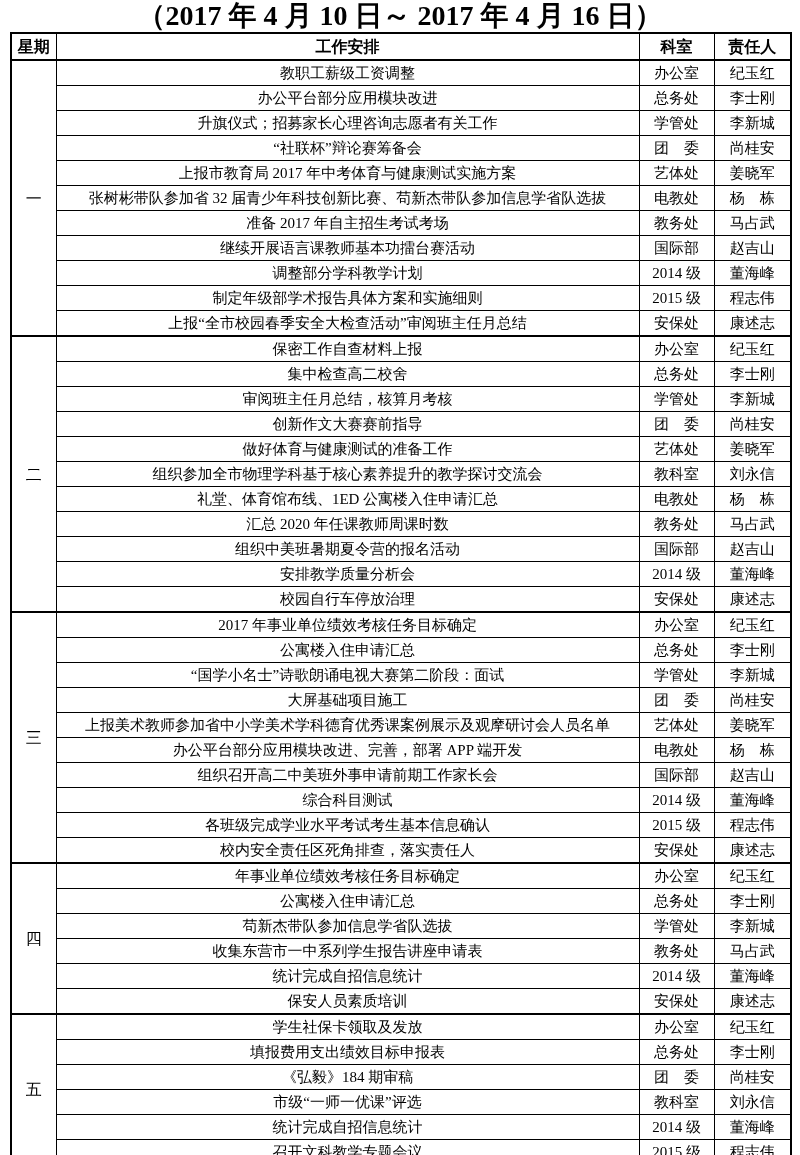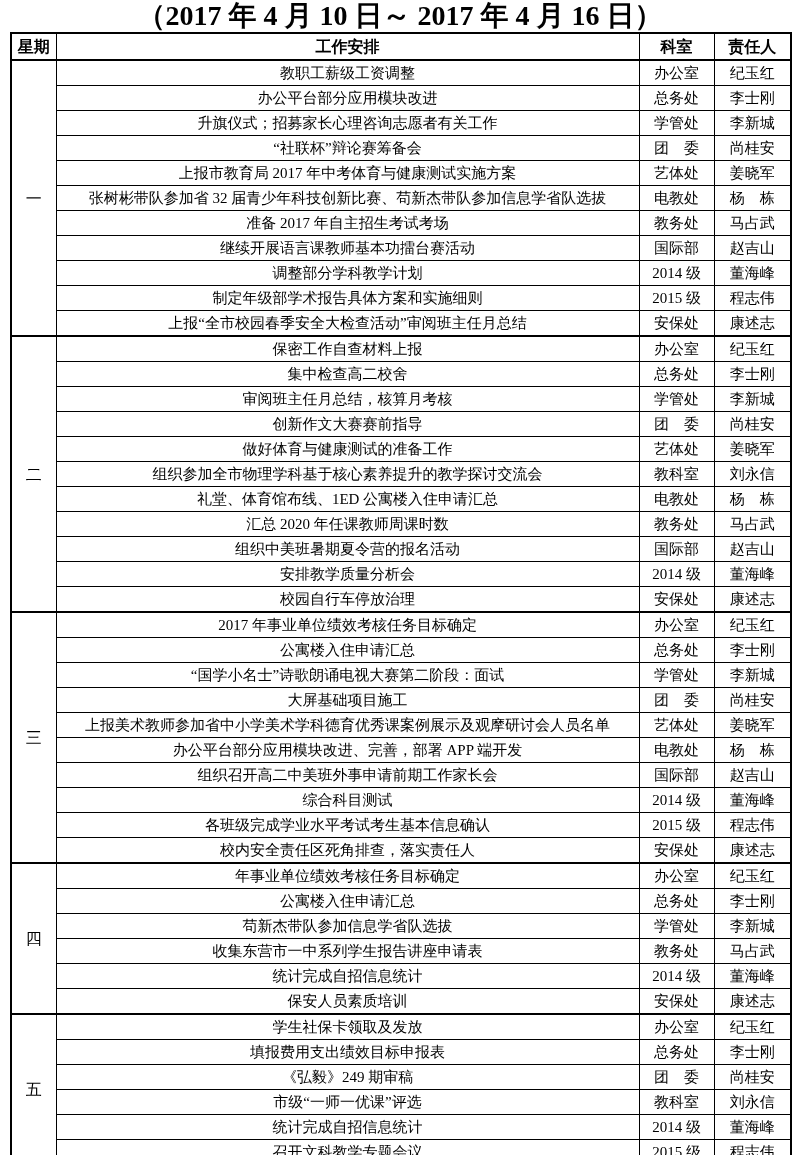--- a/index.html
+++ b/index.html
@@ -280,21 +280,21 @@
           <td class="work-cell">学生社保卡领取及发放</td>
           <td class="dept-cell">办公室</td>
           <td class="person-cell">纪玉红</td>
         </tr>
         <tr>
           <td class="work-cell">填报费用支出绩效目标申报表</td>
           <td class="dept-cell">总务处</td>
           <td class="person-cell">李士刚</td>
         </tr>
         <tr>
-          <td class="work-cell">《弘毅》249 期审稿</td>
+          <td class="work-cell">《弘毅》184 期审稿</td>
           <td class="dept-cell">团　委</td>
           <td class="person-cell">尚桂安</td>
         </tr>
         <tr>
           <td class="work-cell">市级“一师一优课”评选</td>
           <td class="dept-cell">教科室</td>
           <td class="person-cell">刘永信</td>
         </tr>
         <tr>
           <td class="work-cell">统计完成自招信息统计</td>

